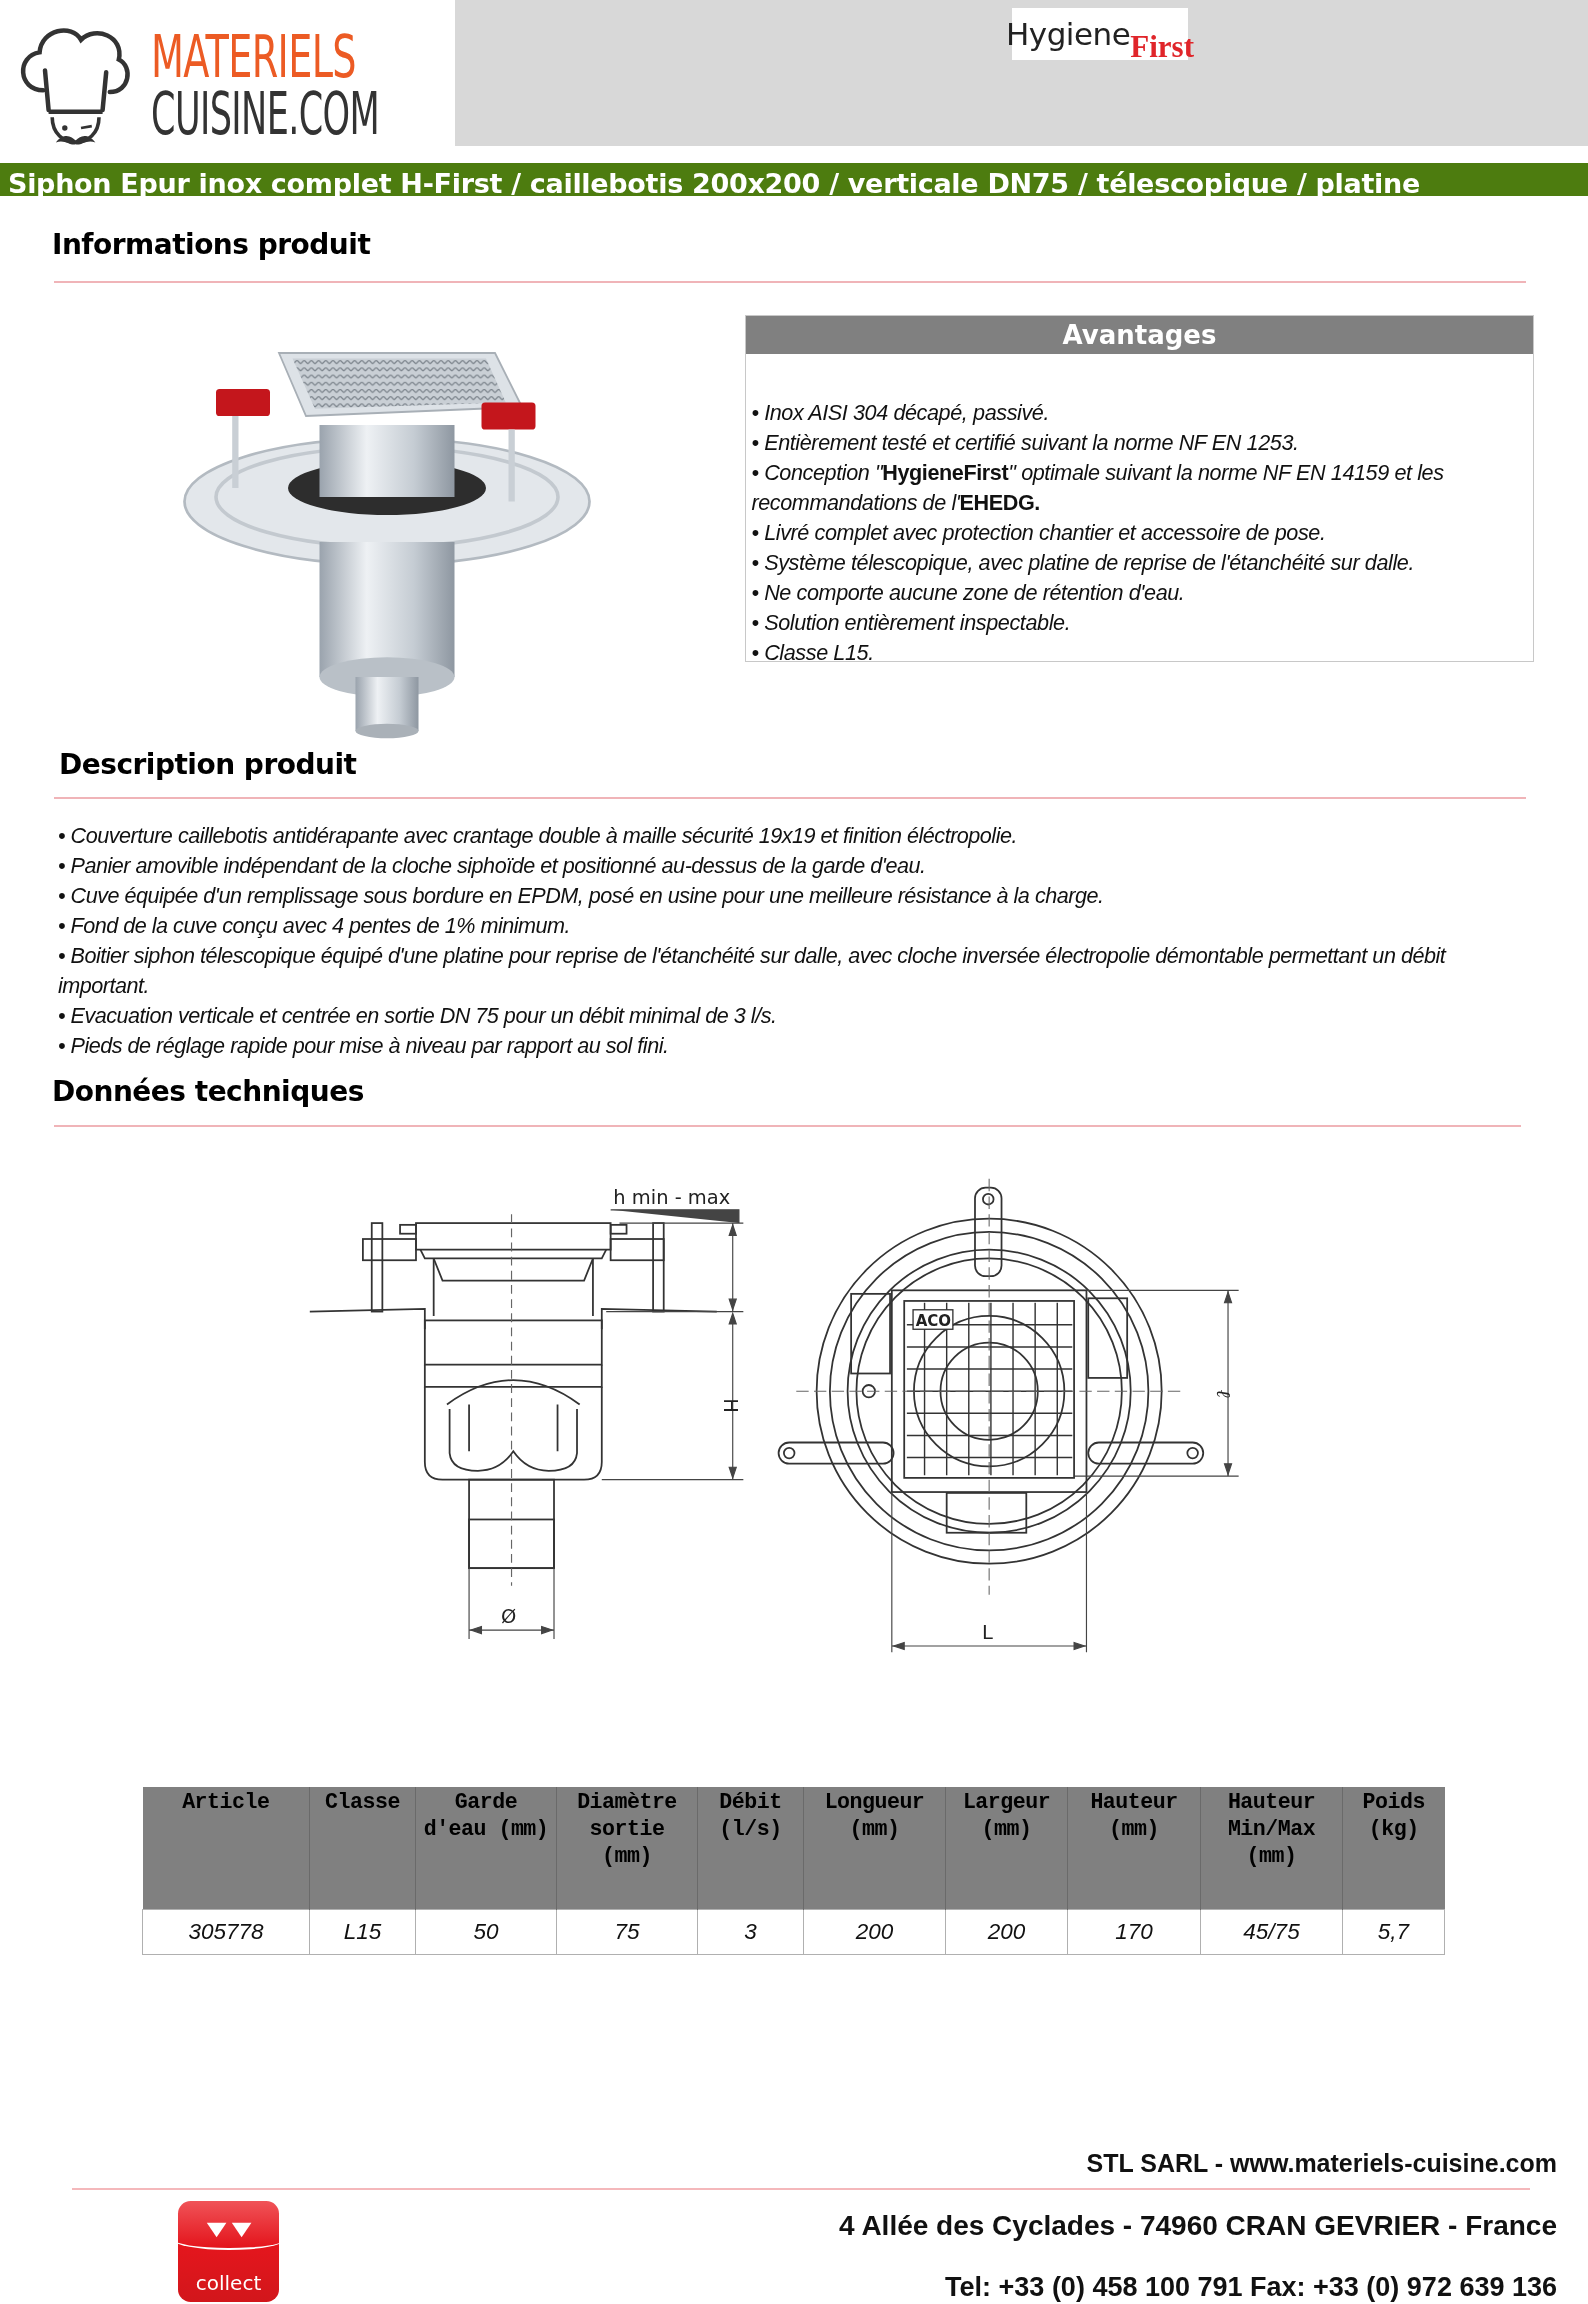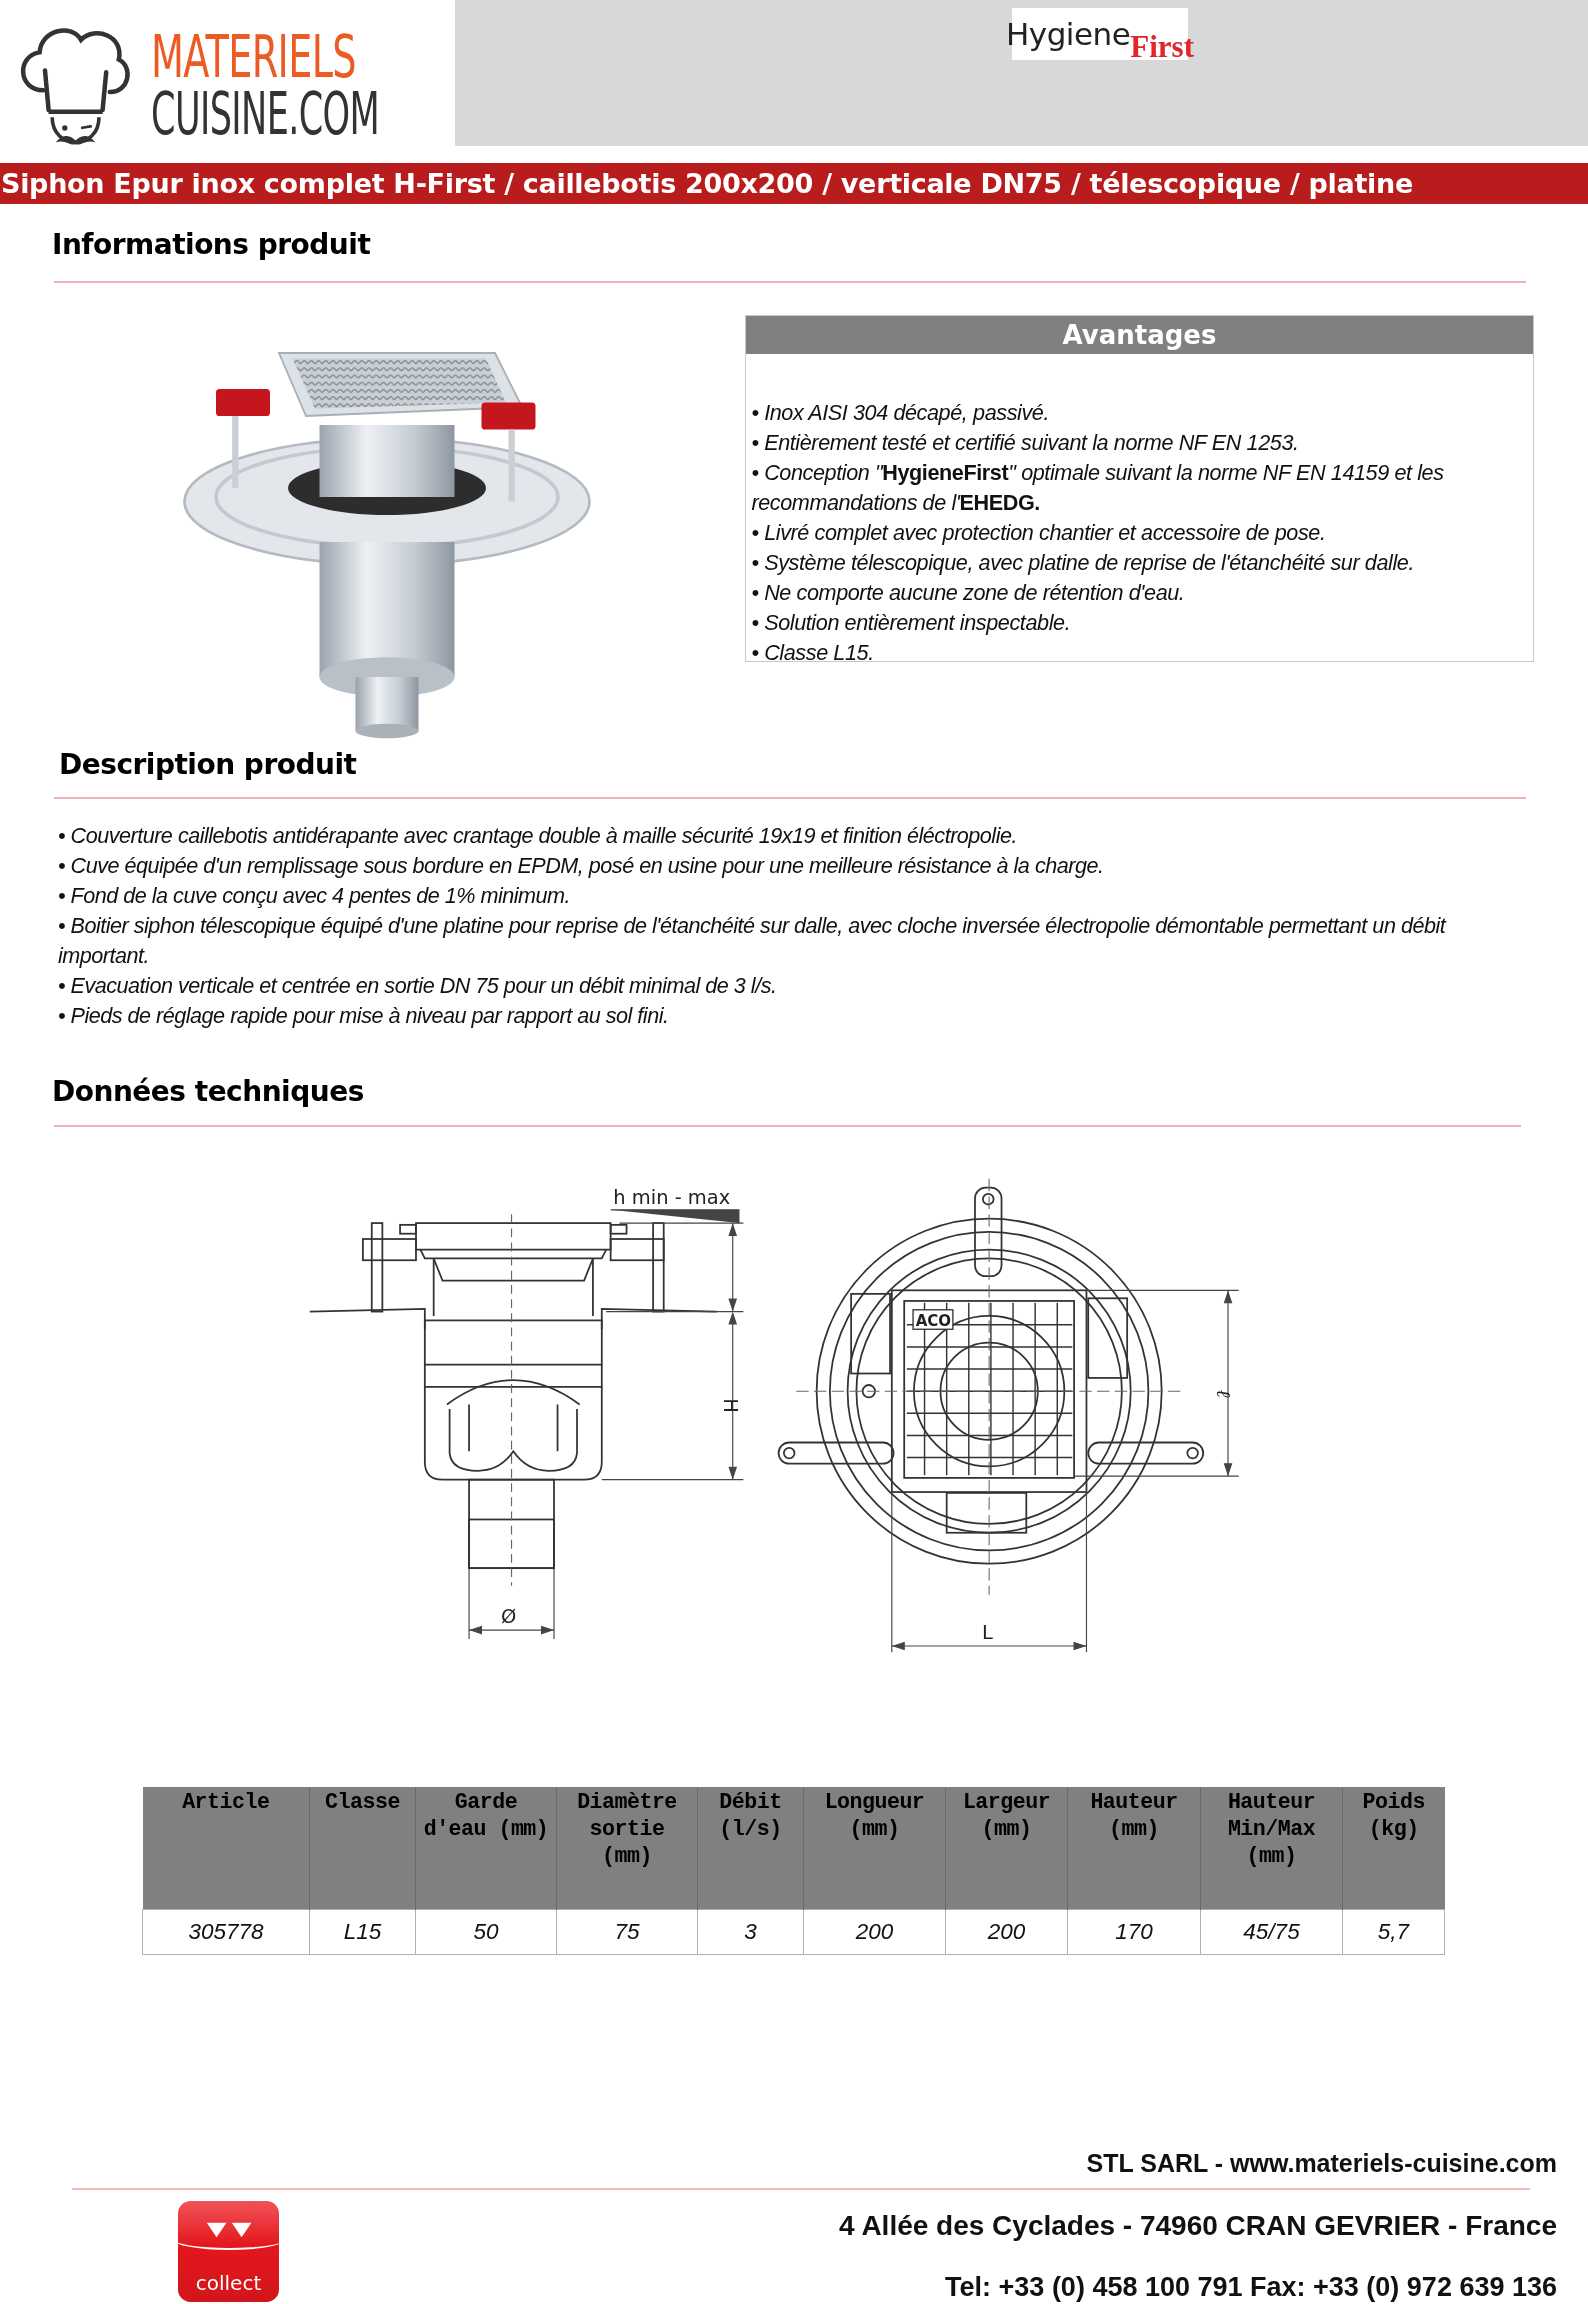--- a/index.html
+++ b/index.html
@@ -10,21 +10,21 @@
   .logo-area { position: absolute; left: 0; top: 0; width: 455px; height: 153px; background: #fff; }
   .chef-icon { position: absolute; left: 9px; top: 20px; width: 126px; height: 135px; }
   .logo-text { position: absolute; left: 151px; top: 27px; font-family: "DejaVu Sans", sans-serif; font-stretch: condensed; letter-spacing: -0.9px; line-height: 1; }
   .logo-line1 { display: block; color: #ec5b24; font-size: 59px; font-weight: normal; transform: scaleX(0.72); transform-origin: left; }
   .logo-line2 { display: block; color: #333; font-size: 59px; transform: scaleX(0.66); transform-origin: left; margin-top: -1.8px; }
   .gray-band { position: absolute; left: 455px; top: 0; width: 1134px; height: 146px; background: #d8d8d8; }
   .hf-box { position: absolute; left: 1012px; top: 8px; width: 176px; height: 52px; background: #fff; display: flex; align-items: center; justify-content: center; font-size: 34px; }
   .hf-box .hf-a { color: #222; font-family: "DejaVu Sans", sans-serif; font-size: 31px; letter-spacing: -0.5px; }
   .hf-box .hf-b { color: #e0252a; font-weight: bold; font-family: Liberation Serif, serif; font-size: 31px; margin-top: 26px; }
 
-  .title-bar { position: absolute; left: 0; top: 163px; width: 1589px; height: 41px; background: #b91c1c; color: #fff; font-weight: bold; font-size: 27px; line-height: 41px; padding-left: 1px; white-space: nowrap; font-family: "DejaVu Sans", sans-serif; letter-spacing: -0.3px; }
+  .title-bar { position: absolute; left: 0; top: 163px; width: 1589px; height: 33px; background: #4d7c0f; color: #fff; font-weight: bold; font-size: 27px; line-height: 41px; padding-left: 8px; white-space: nowrap; font-family: "DejaVu Sans", sans-serif; letter-spacing: -0.3px; }
 
   .section-title { position: absolute; font-weight: bold; font-size: 28px; font-family: "DejaVu Sans", sans-serif; letter-spacing: -0.5px; color: #000; }
   .section-line { position: absolute; height: 1.8px; background: #f0b4b8; }
 
   
   .product-img { position: absolute; left: 171px; top: 317px; width: 432px; height: 423px; }
 
   
   .adv-box { position: absolute; left: 745px; top: 315px; width: 789px; height: 347px; border: 1.4px solid #c8c8c8; background: #fff; }
   .adv-head { height: 38px; background: #808080; color: #fff; font-weight: bold; font-size: 26px; text-align: center; line-height: 38px; font-family: "DejaVu Sans", sans-serif; }
@@ -125,20 +125,21 @@
     <li>• Ne comporte aucune zone de rétention d'eau.</li>
     <li>• Solution entièrement inspectable.</li>
     <li>• Classe L15.</li>
   </ul>
 </div>
 
 <div class="section-title" style="left:59px; top:748px;">Description produit</div>
 <div class="section-line" style="left:54px; top:797px; width:1472px;"></div>
 <ul class="desc-list">
   <li>• Couverture caillebotis antidérapante avec crantage double à maille sécurité 19x19 et finition éléctropolie.</li>
+  <li>• Panier amovible indépendant de la cloche siphoïde et positionné au-dessus de la garde d'eau.</li>
   <li>• Cuve équipée d'un remplissage sous bordure en EPDM, posé en usine pour une meilleure résistance à la charge.</li>
   <li>• Fond de la cuve conçu avec 4 pentes de 1% minimum.</li>
   <li>• Boitier siphon télescopique équipé d'une platine pour reprise de l'étanchéité sur dalle, avec cloche inversée électropolie démontable permettant un débit important.</li>
   <li>• Evacuation verticale et centrée en sortie DN 75 pour un débit minimal de 3 l/s.</li>
   <li>• Pieds de réglage rapide pour mise à niveau par rapport au sol fini.</li>
 </ul>
 
 <div class="section-title" style="left:52px; top:1075px;">Données techniques</div>
 <div class="section-line" style="left:54px; top:1125px; width:1467px;"></div>
 

